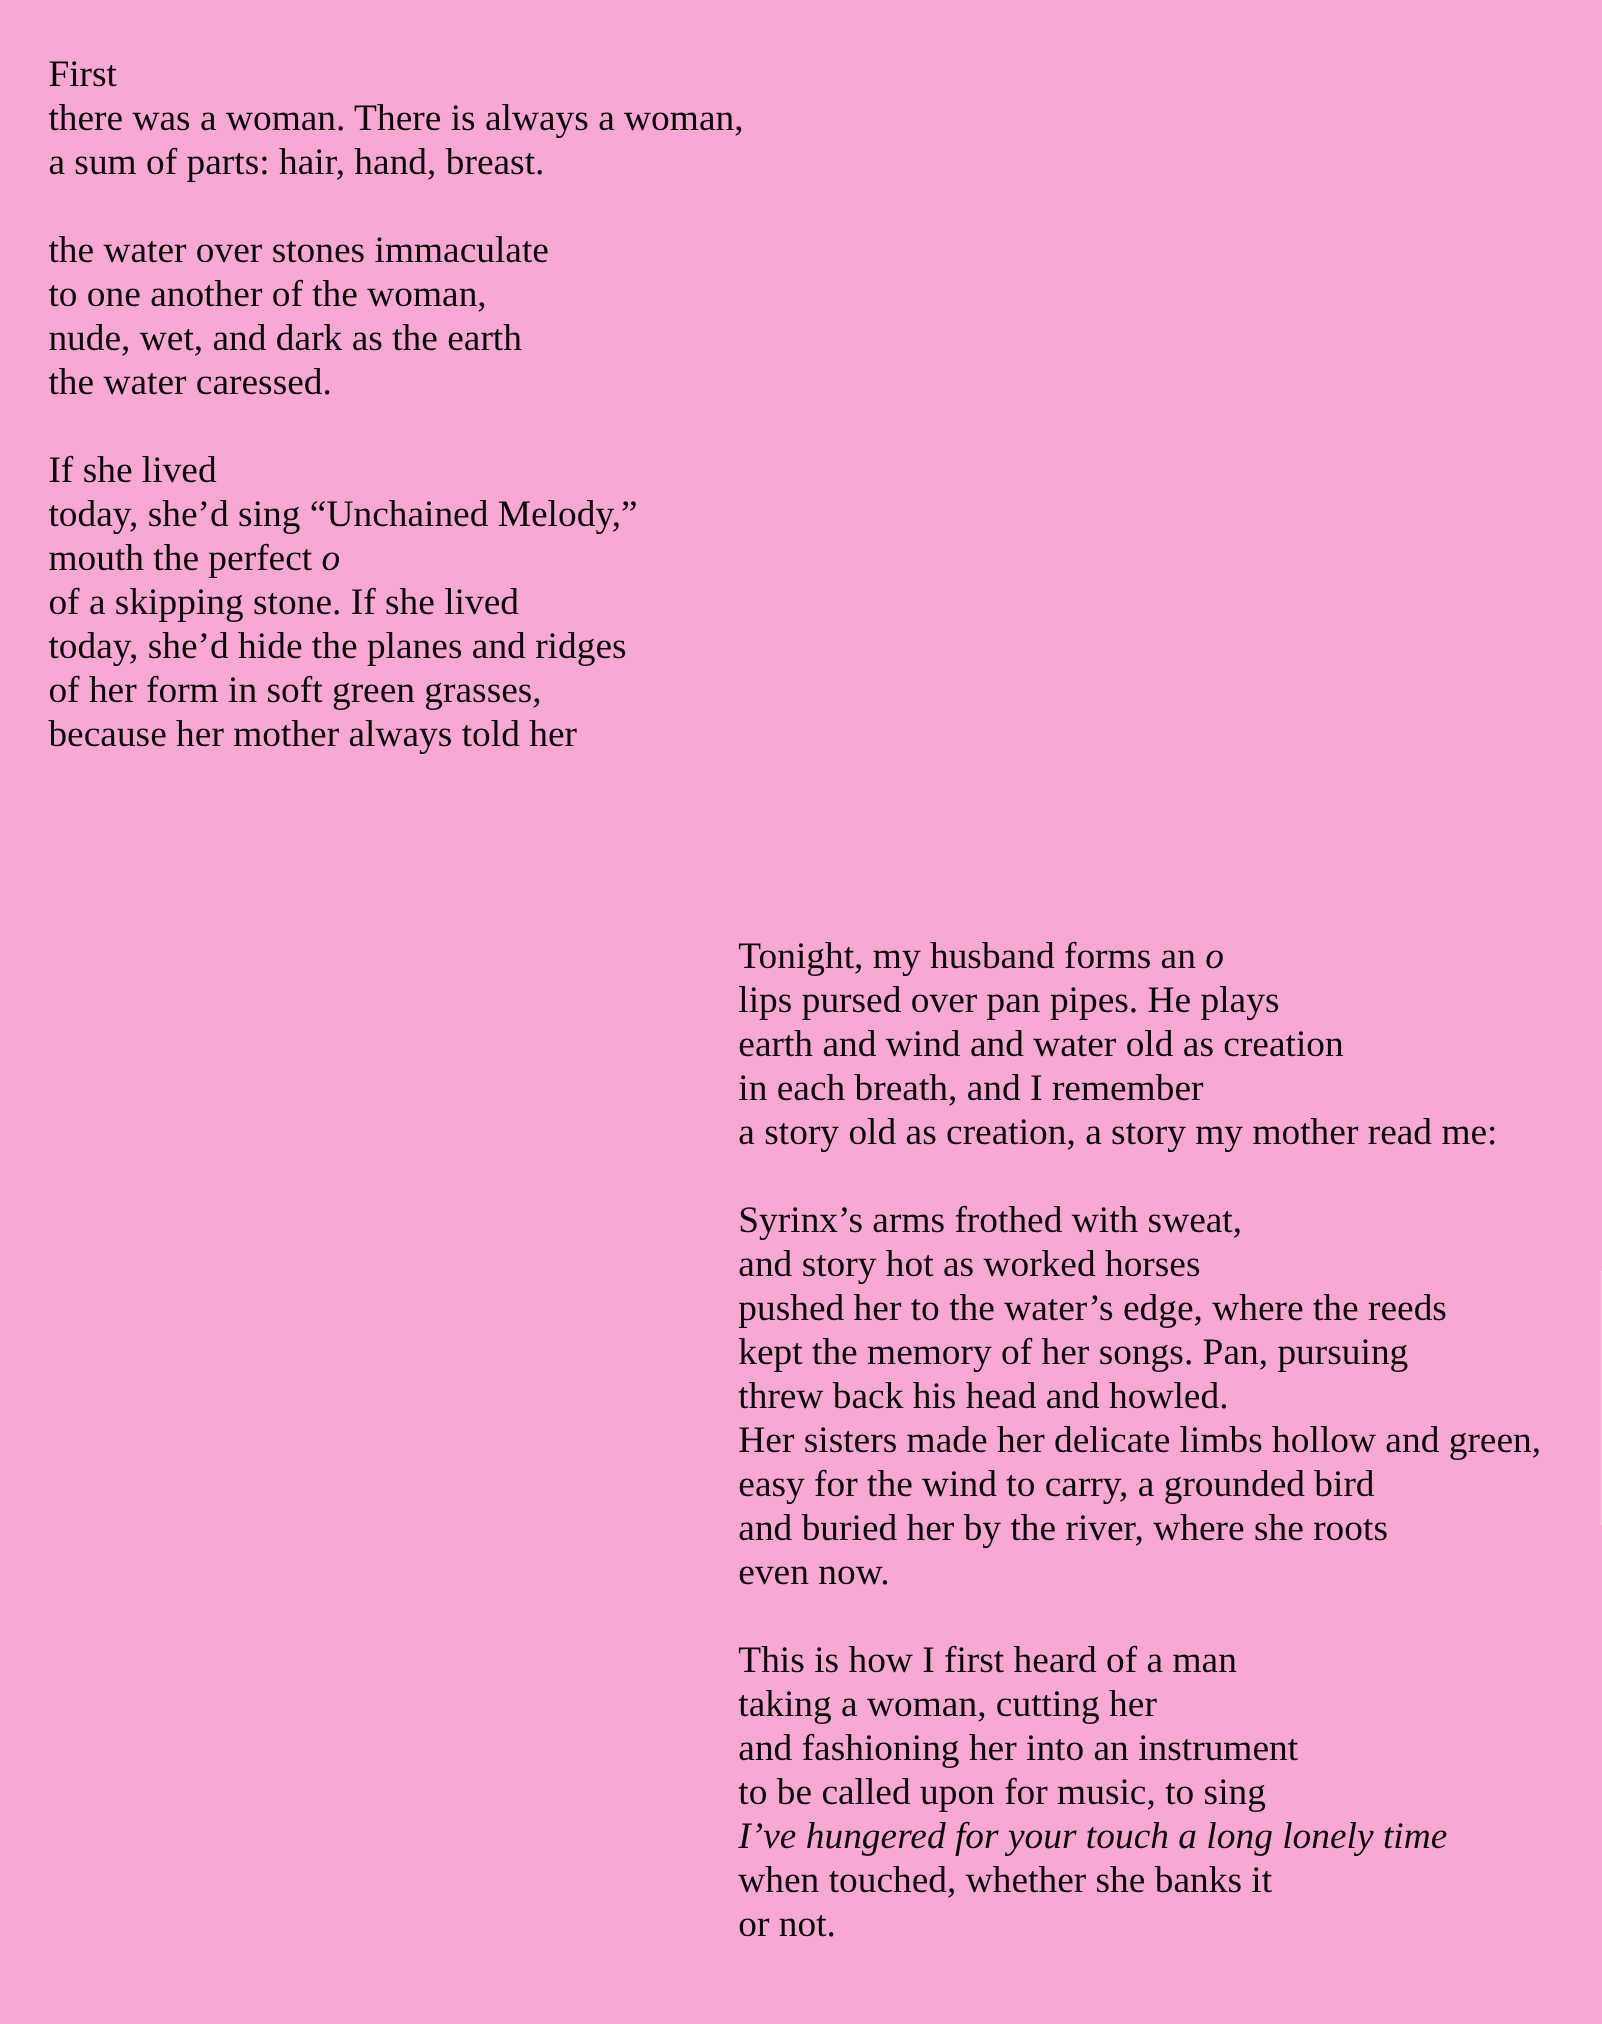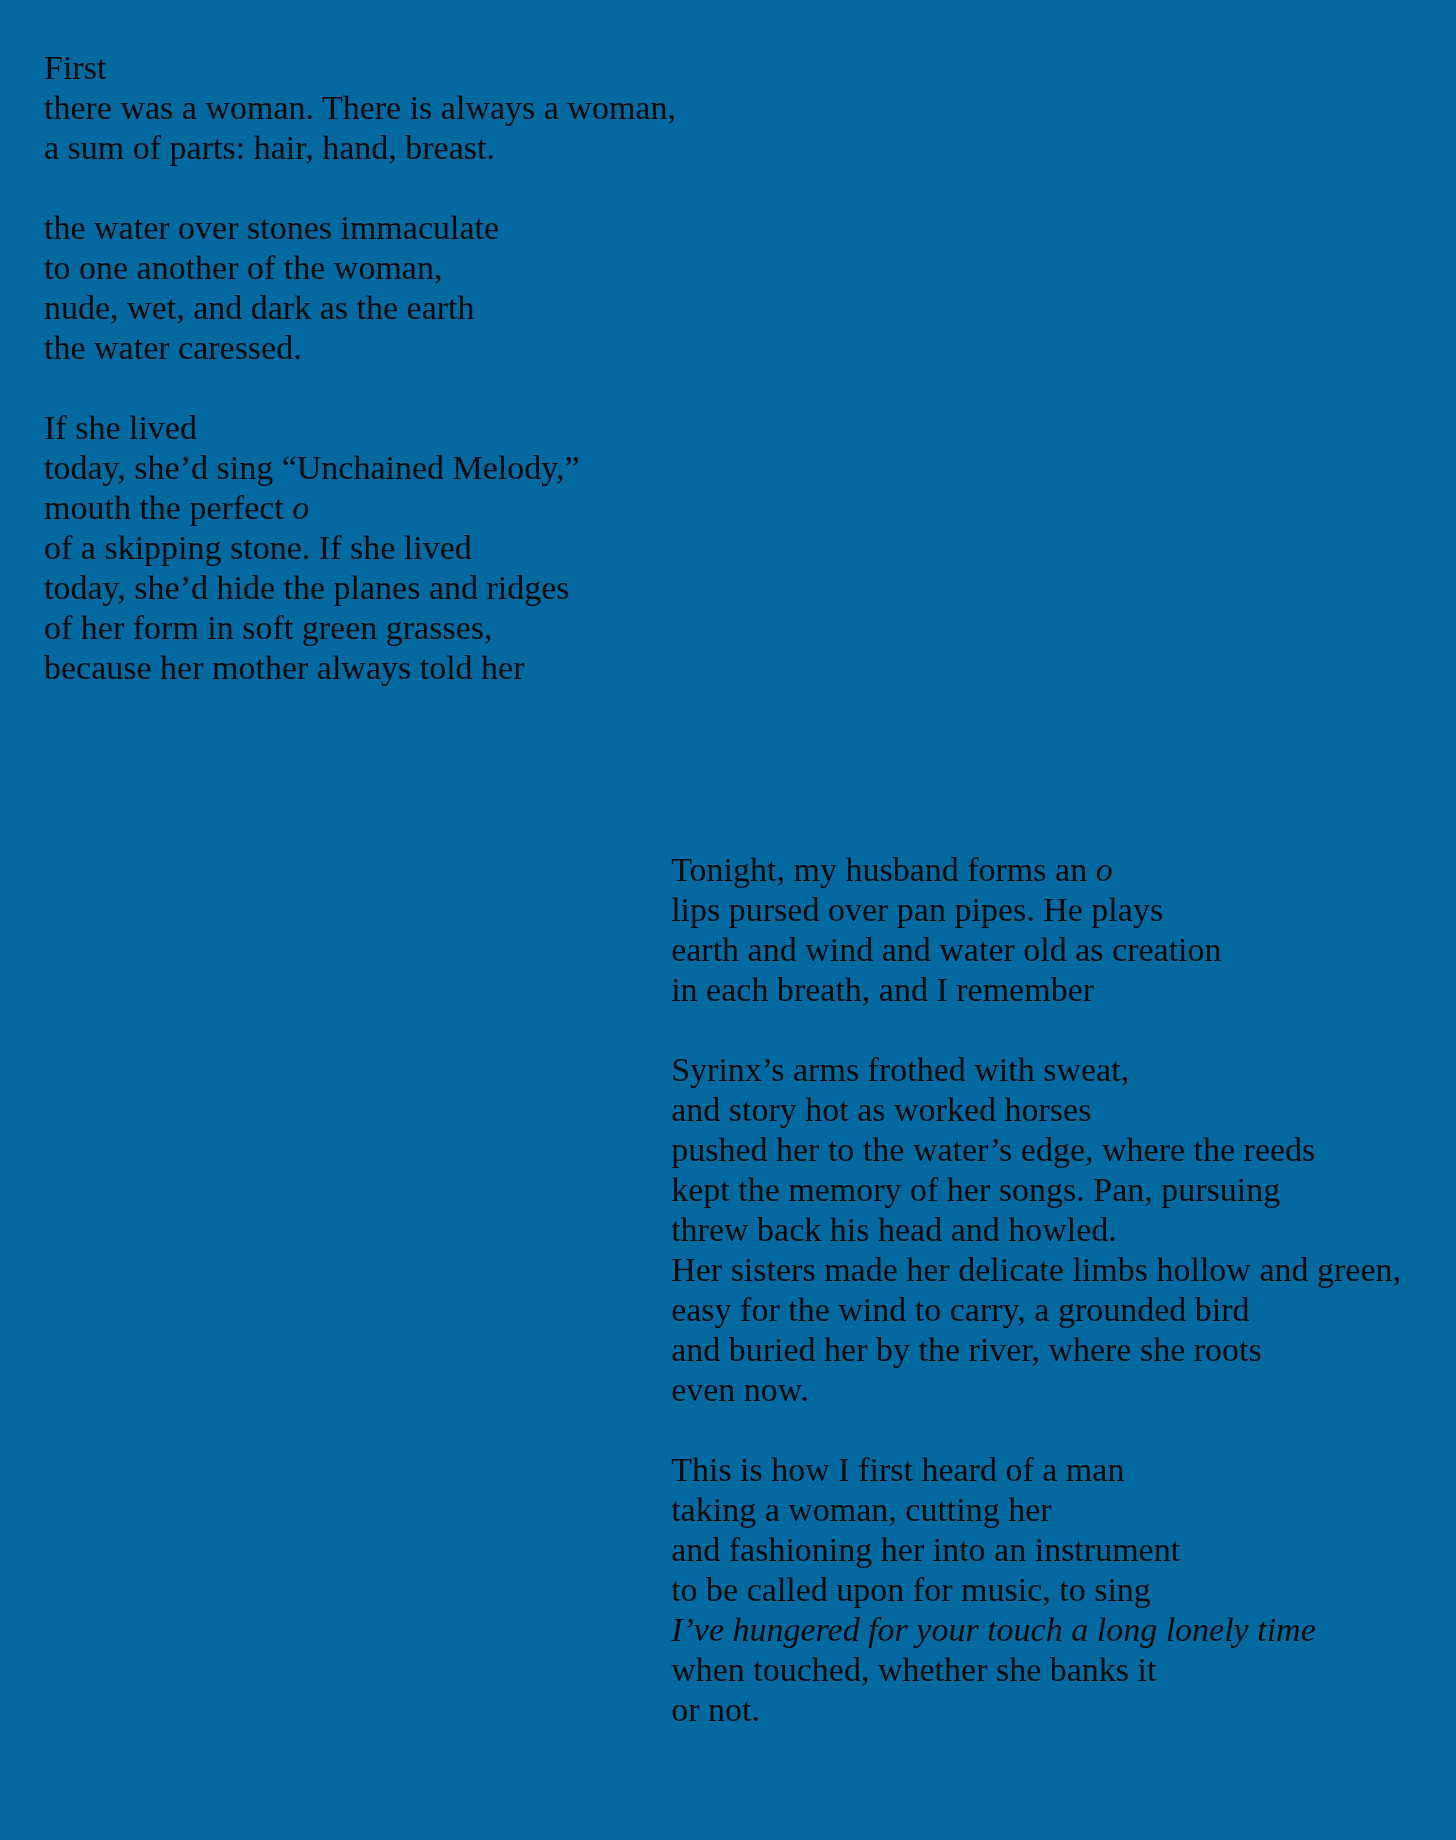--- a/index.html
+++ b/index.html
@@ -15,21 +15,21 @@
     color: #0a0a0a;
     font-family: "Liberation Serif", "DejaVu Serif", serif;
     font-size: 34px;
     line-height: 40px;
   }
   .page {
     position: absolute;
     left: 0; top: 0;
     width: 1456px;
     height: 1840px;
-    background: #0369a1;
+    background: #f9a8d4;
   }
   .column-left {
     position: absolute;
     left: 44px;
     top: 48px;
     text-align: left;
     white-space: nowrap;
   }
   .column-right {
     position: absolute;
@@ -80,20 +80,21 @@
 
   </div>
 
   <div class="column-right">
 
     <div class="stanza">
       <span class="line"><span>Tonight, my husband forms an </span><span class="it">o</span></span>
       <span class="line">lips pursed over pan pipes. He plays</span>
       <span class="line">earth and wind and water old as creation</span>
       <span class="line">in each breath, and I remember</span>
+      <span class="line">a story old as creation, a story my mother read me:</span>
     </div>
 
     <div class="stanza">
       <span class="line">Syrinx’s arms frothed with sweat,</span>
       <span class="line">and story hot as worked horses</span>
       <span class="line">pushed her to the water’s edge, where the reeds</span>
       <span class="line">kept the memory of her songs. Pan, pursuing</span>
       <span class="line">threw back his head and howled.</span>
       <span class="line">Her sisters made her delicate limbs hollow and green,</span>
       <span class="line">easy for the wind to carry, a grounded bird</span>

